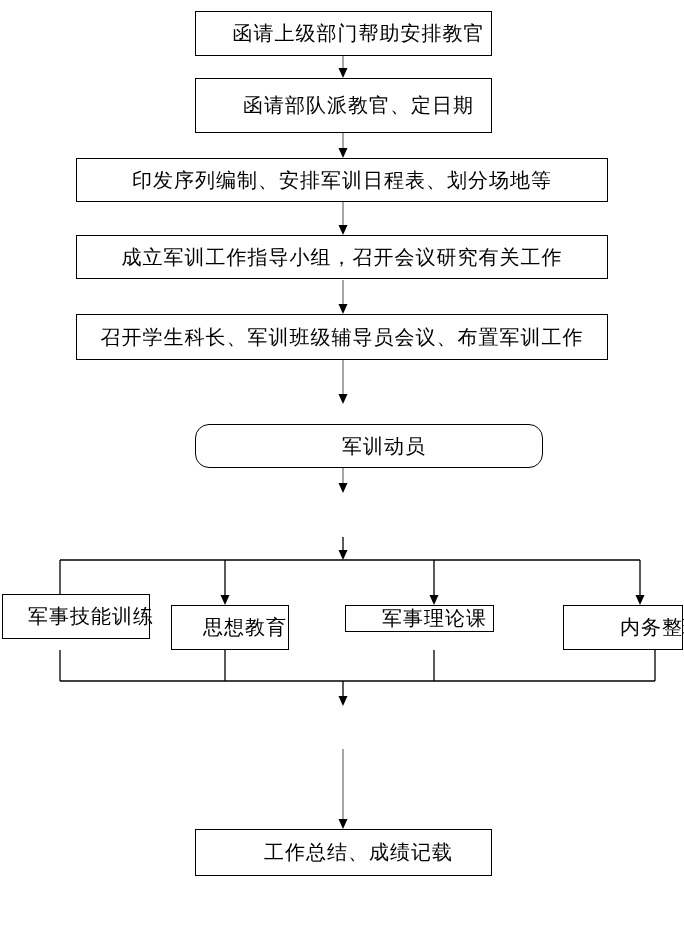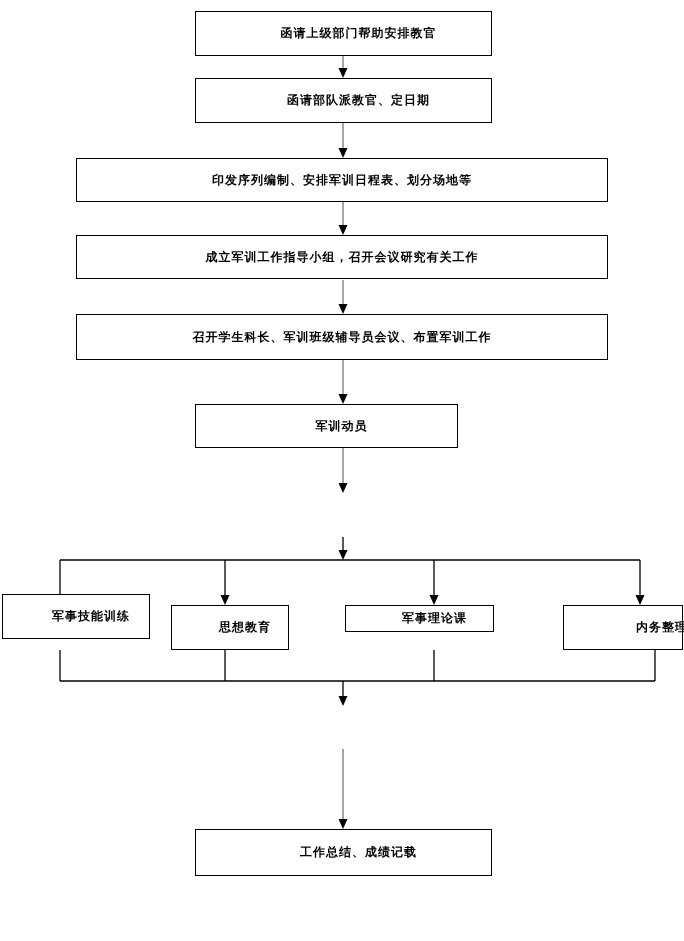--- a/index.html
+++ b/index.html
@@ -17,25 +17,24 @@
     width: 684px; height: 941px;
   }
   .node {
     position: absolute;
     box-sizing: border-box;
     background: #ffffff;
     border: 1.5px solid #000000;
     display: flex;
     align-items: center;
     justify-content: center;
-    font-size: 12px;
+    font-size: 20px;
     letter-spacing: 1px;
     color: #000000;
     white-space: nowrap;
-    font-weight: bold;
   }
   .node.indent span { transform: translateX(15px); }
   .node span { display: inline-block; }
   .shaft  { stroke: #808080; stroke-width: 1.4; }
   .elbow  { stroke: #000000; stroke-width: 1.3; fill: none; }
   .head   { fill: #000000; stroke: none; }
 </style>
 </head>
 <body>
 
@@ -95,37 +94,37 @@
     <g>
       <line class="shaft" x1="343" y1="749" x2="343" y2="820"></line>
       <polygon class="head" points="338.5,819 347.5,819 343,829"></polygon>
     </g>
   </svg>
 
   <div class="node indent" style="left:195px; top:11px; width:297px; height:45px;">
     <span>函请上级部门帮助安排教官</span>
   </div>
 
-  <div class="node indent" style="left:195px; top:78px; width:297px; height:45px;">
+  <div class="node indent" style="left:195px; top:78px; width:297px; height:55px;">
     <span>函请部队派教官、定日期</span>
   </div>
 
   <div class="node" style="left:76px; top:158px; width:532px; height:44px;">
     <span>印发序列编制、安排军训日程表、划分场地等</span>
   </div>
 
   <div class="node" style="left:76px; top:235px; width:532px; height:44px;">
     <span>成立军训工作指导小组，召开会议研究有关工作</span>
   </div>
 
   <div class="node" style="left:76px; top:314px; width:532px; height:46px;text-align:center;">
     <span>召开学生科长、军训班级辅导员会议、布置军训工作</span>
   </div>
 
-  <div class="node indent" style="left:195px; top:404px; width:263px; height:44px;">
+  <div class="node indent" style="left:195px; top:424px; width:348px; height:44px;border-radius:14px;">
     <span>军训动员</span>
   </div>
 
 
   <div class="node indent" style="left:2px; top:594px; width:148px; height:45px;text-align:right;">
     <span>军事技能训练</span>
   </div>
 
   <div class="node indent" style="left:171px; top:605px; width:118px; height:45px;">
     <span>思想教育</span>

